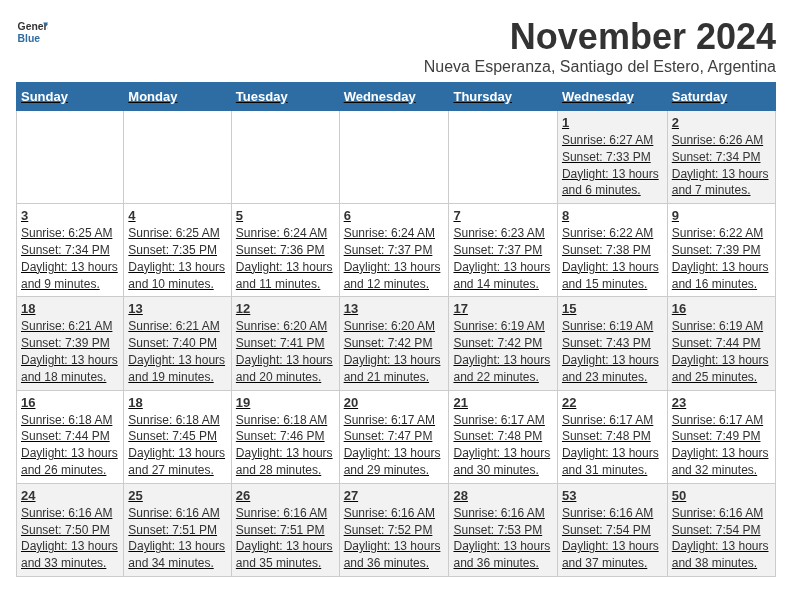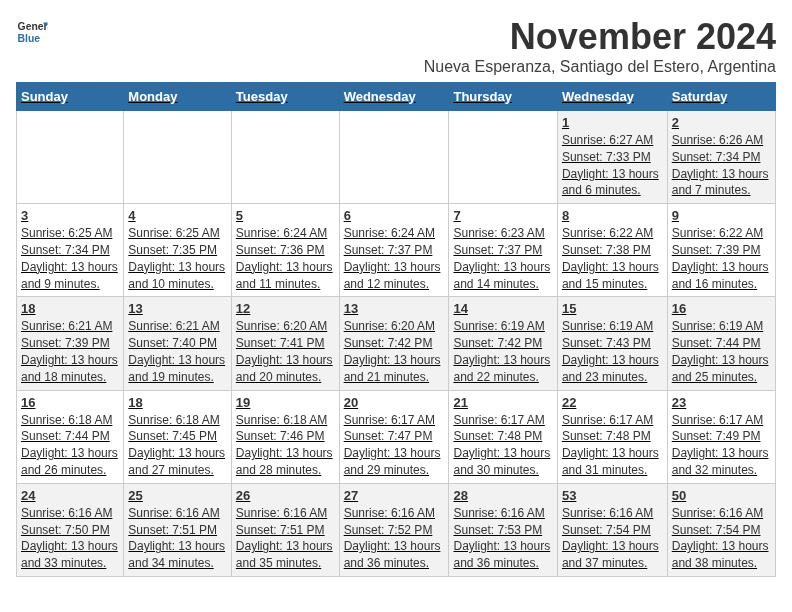--- a/index.html
+++ b/index.html
@@ -196,21 +196,21 @@
 Sunset: 7:41 PM
 Daylight: 13 hours and 20 minutes.</div>
         </td>
         <td>
           <div class="day-num">13</div>
           <div class="day-info" style="white-space: pre-line;">Sunrise: 6:20 AM
 Sunset: 7:42 PM
 Daylight: 13 hours and 21 minutes.</div>
         </td>
         <td>
-          <div class="day-num">14</div>
+          <div class="day-num">17</div>
           <div class="day-info" style="white-space: pre-line;">Sunrise: 6:19 AM
 Sunset: 7:42 PM
 Daylight: 13 hours and 22 minutes.</div>
         </td>
         <td>
           <div class="day-num">15</div>
           <div class="day-info" style="white-space: pre-line;">Sunrise: 6:19 AM
 Sunset: 7:43 PM
 Daylight: 13 hours and 23 minutes.</div>
         </td>

